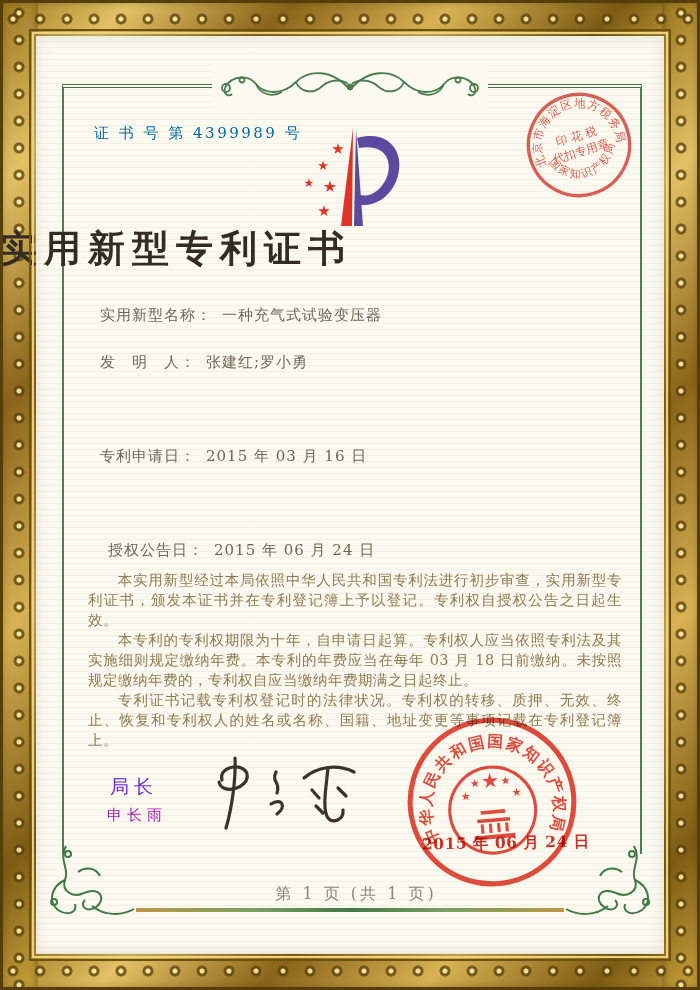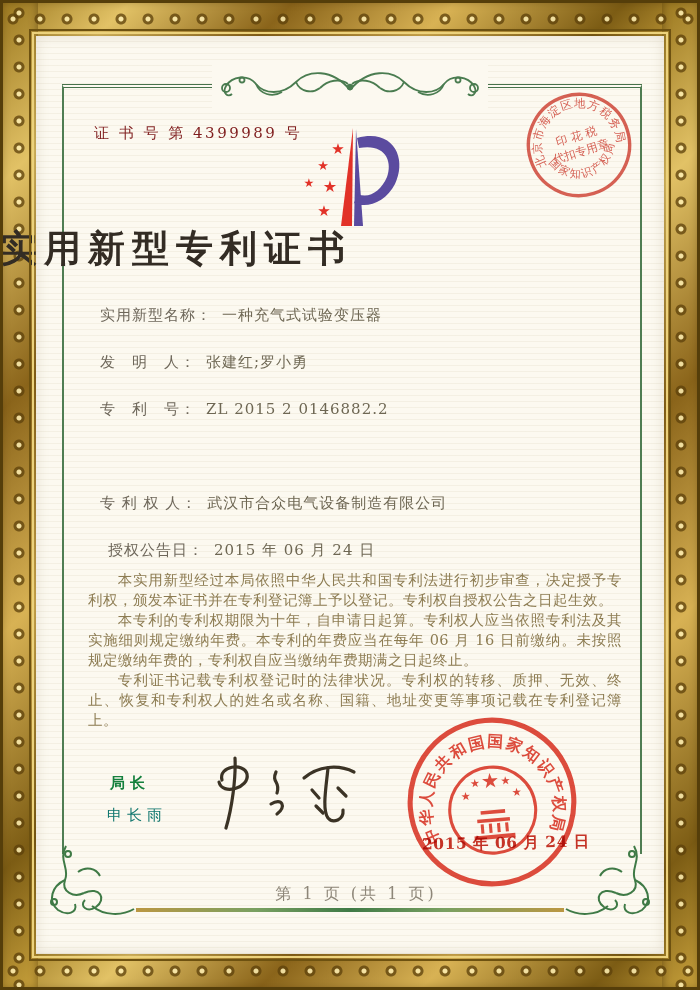--- a/index.html
+++ b/index.html
@@ -33,33 +33,33 @@
   .green-border{position:absolute;left:62px;top:84px;width:576px;height:766px;
       border-top:4px double #47724a;border-left:2px solid #4f7d53;border-right:2px solid #4f7d53;z-index:2;}
   .bottom-rule{position:absolute;left:136px;top:908px;width:428px;height:4px;z-index:2;
       background:linear-gradient(90deg,#bb9743,#79a061 28%,#3f7a46 50%,#79a061 72%,#bb9743);}
   .ornament-top{position:absolute;left:212px;top:60px;width:276px;height:52px;background:#fcf9f0;z-index:3;}
   .ornament-corner{position:absolute;width:104px;height:88px;z-index:3;}
   .oc-left{left:34px;top:842px;}
   .oc-right{left:562px;top:842px;transform:scaleX(-1);}
 
   
-  .cert-no{position:absolute;left:94px;top:124px;font-size:15px;letter-spacing:2.5px;color:#7f1d1d;z-index:4;}
+  .cert-no{position:absolute;left:94px;top:124px;font-size:15px;letter-spacing:2.5px;color:#0369a1;z-index:4;}
   .logo{position:absolute;left:294px;top:126px;width:114px;height:104px;z-index:4;}
   .title{position:absolute;left:0;top:224px;width:100%;text-align:left;font-size:37px;font-weight:700;
          letter-spacing:7px;color:#332c24;z-index:4;}
   .fields{position:absolute;left:100px;top:306px;width:520px;height:285px;z-index:4;}
   .field-row{position:absolute;left:0;font-size:15px;color:#6e675a;letter-spacing:1px;white-space:nowrap;}
   .field-row .val{margin-left:10px;color:#6e6753;}
   .f0{top:0;} .f1{top:47px;} .f2{top:94px;} .f3{top:141px;} .f4{top:188px;} .f5{top:235px;margin-left:8px;}
   .paras{position:absolute;left:88px;top:570px;width:534px;z-index:4;}
   .paras p{margin:0;font-size:14.5px;line-height:1.38;text-align:justify;text-indent:2.05em;
            color:#8d7c52;letter-spacing:.5px;}
-  .sig-title{position:absolute;left:110px;top:774px;font-size:15px;letter-spacing:5px;color:#15803d;z-index:4;font-weight:bold;}
-  .sig-name{position:absolute;left:107px;top:806px;font-size:15px;letter-spacing:5px;color:#0f766e;z-index:4;}
+  .sig-title{position:absolute;left:110px;top:774px;font-size:19px;letter-spacing:5px;color:#6d28d9;z-index:4;}
+  .sig-name{position:absolute;left:107px;top:806px;font-size:15px;letter-spacing:5px;color:#a21caf;z-index:4;}
   .sig-hand{position:absolute;left:192px;top:752px;width:175px;height:85px;z-index:4;}
   .footer{position:absolute;left:0;top:884px;width:100%;text-align:center;font-size:16px;
           letter-spacing:3px;color:#8d8678;z-index:4;padding-left:6px;}
 
   
   .stamp-tax{position:absolute;left:520px;top:86px;width:118px;height:118px;transform:rotate(-17deg);
              opacity:.85;mix-blend-mode:multiply;z-index:5;}
   .seal-office{position:absolute;left:404px;top:714px;width:176px;height:176px;transform:rotate(-5deg);
              opacity:.9;mix-blend-mode:multiply;z-index:5;}
   .seal-date{position:absolute;left:422px;top:833px;font-size:15.5px;color:#c93529;letter-spacing:.5px;
@@ -151,34 +151,31 @@
 
   <div class="title">实用新型专利证书</div>
 
   <div class="fields">
     <div class="field-row f0">
       <span class="lbl">实用新型名称：</span><span class="val">一种充气式试验变压器</span>
     </div>
     <div class="field-row f1">
       <span class="lbl">发　明　人：</span><span class="val">张建红;罗小勇</span>
     </div>
-    <div class="field-row f2">
-      <span class="lbl">专　利　号：</span><span class="val">ZL 2015 2 0146882.2</span>
-    </div>
-    <div class="field-row f4">
-      <span class="lbl">专 利 权 人：</span><span class="val">武汉市合众电气设备制造有限公司</span>
+    <div class="field-row f3">
+      <span class="lbl">专利申请日：</span><span class="val">2015 年 03 月 16 日</span>
     </div>
     <div class="field-row f5">
       <span class="lbl">授权公告日：</span><span class="val">2015 年 06 月 24 日</span>
     </div>
   </div>
 
   <div class="paras">
-    <p>本实用新型经过本局依照中华人民共和国专利法进行初步审查，决定授予专利权，颁发本证书并在专利登记簿上予以登记。专利权自授权公告之日起生效。</p>
-    <p>本专利的专利权期限为十年，自申请日起算。专利权人应当依照专利法及其实施细则规定缴纳年费。本专利的年费应当在每年 06 月 16 日前缴纳。未按照规定缴纳年费的，专利权自应当缴纳年费期满之日起终止。</p>
+    <p>本实用新型经过本局依照中华人民共和国专利法进行初步审查，实用新型专利证书，颁发本证书并在专利登记簿上予以登记。专利权自授权公告之日起生效。</p>
+    <p>本专利的专利权期限为十年，自申请日起算。专利权人应当依照专利法及其实施细则规定缴纳年费。本专利的年费应当在每年 03 月 18 日前缴纳。未按照规定缴纳年费的，专利权自应当缴纳年费期满之日起终止。</p>
     <p>专利证书记载专利权登记时的法律状况。专利权的转移、质押、无效、终止、恢复和专利权人的姓名或名称、国籍、地址变更等事项记载在专利登记簿上。</p>
   </div>
 
   <div class="sig-title">局长</div>
   <div class="sig-name">申长雨</div>
   <svg class="sig-hand" viewBox="0 0 175 85">
     <g stroke="#3b3325" stroke-width="3.2" fill="none" stroke-linecap="round" stroke-linejoin="round">
       <path d="M30,28 C26,14 52,10 55,22 C58,36 30,44 27,30"></path>
       <path d="M43,6 C44,26 40,56 34,76"></path>
       <path d="M84,20 C79,31 89,29 85,41"></path>

